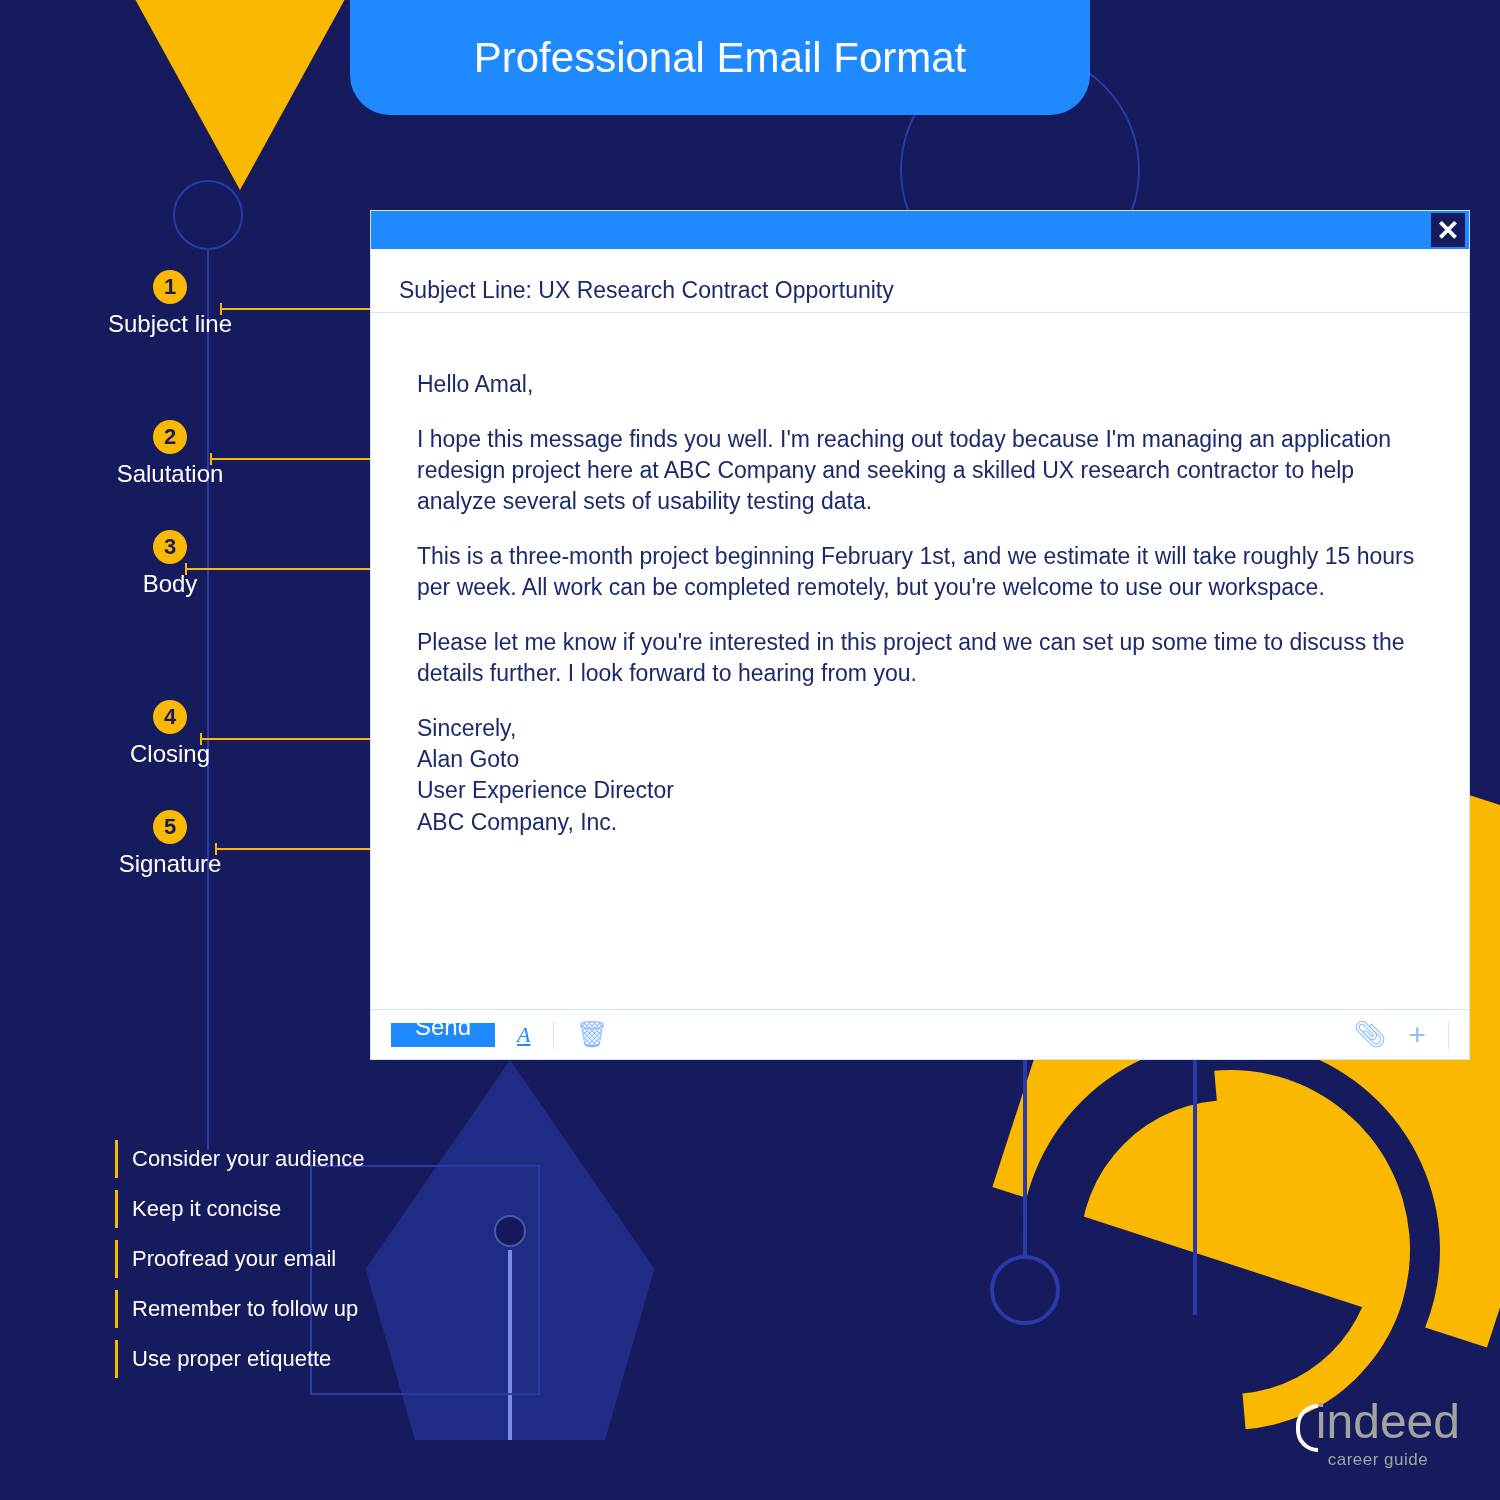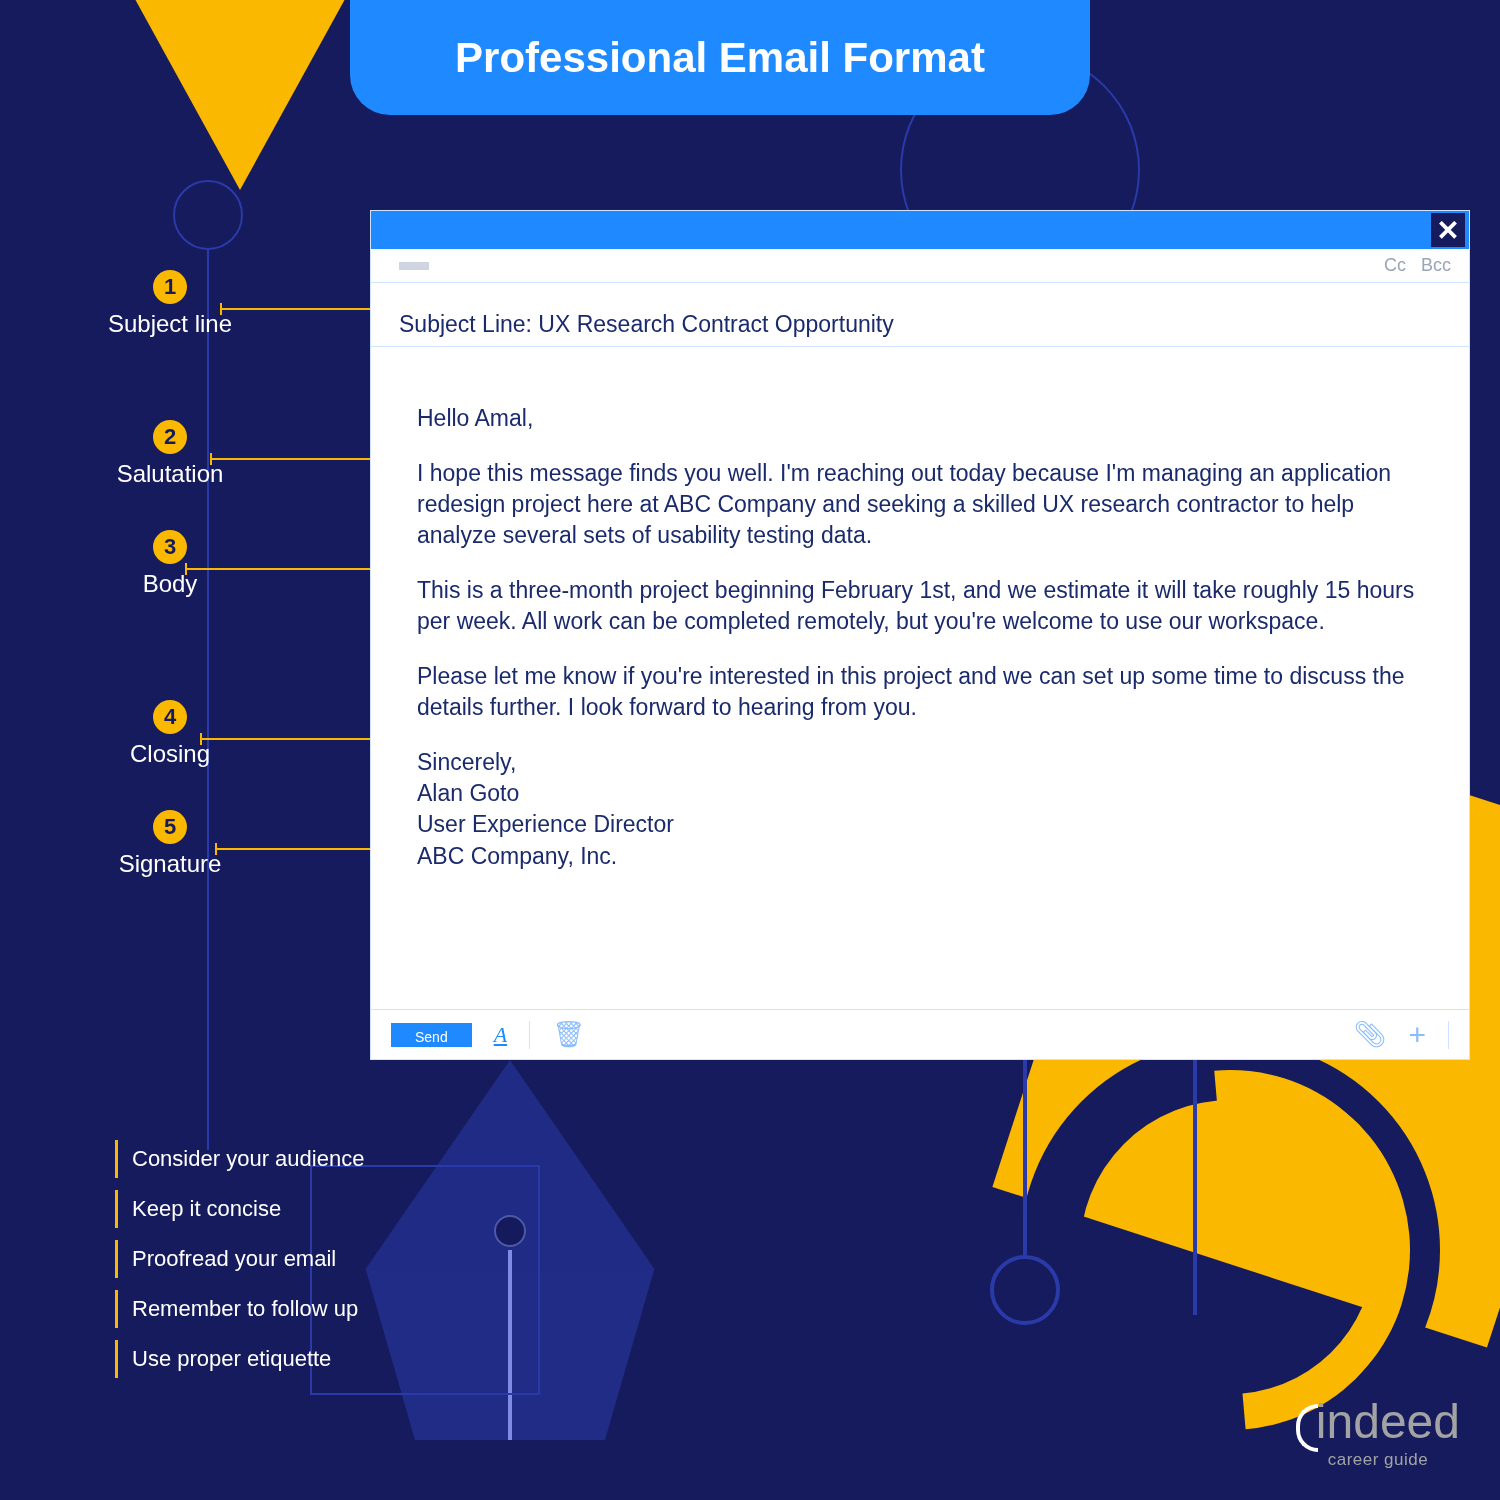--- a/index.html
+++ b/index.html
@@ -65,21 +65,21 @@
   .lolli-r2 .ball{position:absolute;top:200px;width:70px;height:70px;border:4px solid #2a3aa8;border-radius:50%;}
 
   
   .banner {
     position: absolute; z-index: 5;
     left: 350px; top: 0;
     width: 740px; height: 115px;
     background: #1f89ff;
     border-radius: 0 0 40px 40px;
     display: flex; align-items: center; justify-content: center;
-    color: #fff; font-size: 42px; font-weight: 700;
+    color: #fff; font-size: 42px; font-weight: 400;
   }
 
   
   .callout {
     position: absolute; z-index: 6;
     color: #fff; text-align: center; font-size: 24px;
   }
   .callout .num {
     width: 34px; height: 34px; border-radius: 50%;
     background: #fbb800; color: #151b5c;
@@ -146,22 +146,22 @@
   }
   .mail .body p{margin-bottom:24px;}
   .mail .body .sig-line{margin:0;}
   .mail .toolbar{
     height:50px; border-top:1px solid #cfe2ff;
     display:flex; align-items:center; padding:0 20px;
     gap:22px;
   }
   .mail .send{
     background:#1f89ff; color:#fff;
-    padding:6px 24px; font-size:14px; cursor:pointer;
-    height:24px; display:flex; align-items:flex-start;
+    padding:6px 24px; font-size:24px; cursor:pointer;
+    height:24px; display:flex; align-items:flex-end;
   }
   .mail .tb-icon{
     color:#1f89ff; font-size:22px; cursor:pointer;
     font-style:italic; font-family: Georgia, serif;
   }
   .mail .tb-icon.under{text-decoration:underline;}
   .mail .divider{width:1px;height:28px;background:#cfe2ff;}
   .mail .spacer{flex:1;}
   .mail .thin-icon{color:#8bbcff;font-size:26px;cursor:pointer;}
 
@@ -241,27 +241,20 @@
   <div class="row"><span>Remember to follow up</span></div>
   <div class="row"><span>Use proper etiquette</span></div>
 </div>
 
 <div class="mail">
   <div class="titlebar">
     <div class="close">
       <span>✕</span>
     </div>
   </div>
-  <div class="to-row">
-    <div class="dash"></div>
-    <div class="ccbcc">
-      <span>Cc</span>
-      <span>Bcc</span>
-    </div>
-  </div>
   <div class="subject-row">
     <span>Subject Line: UX Research Contract Opportunity</span>
   </div>
   <div class="body">
     <p>Hello Amal,</p>
     <p>I hope this message finds you well. I'm reaching out today because I'm managing an application redesign project here at ABC Company and seeking a skilled UX research contractor to help analyze several sets of usability testing data.</p>
     <p>This is a three-month project beginning February 1st, and we estimate it will take roughly 15 hours per week. All work can be completed remotely, but you're welcome to use our workspace.</p>
     <p>Please let me know if you're interested in this project and we can set up some time to discuss the details further. I look forward to hearing from you.</p>
     <p class="sig-line">Sincerely,</p>
     <p class="sig-line">Alan Goto</p>

